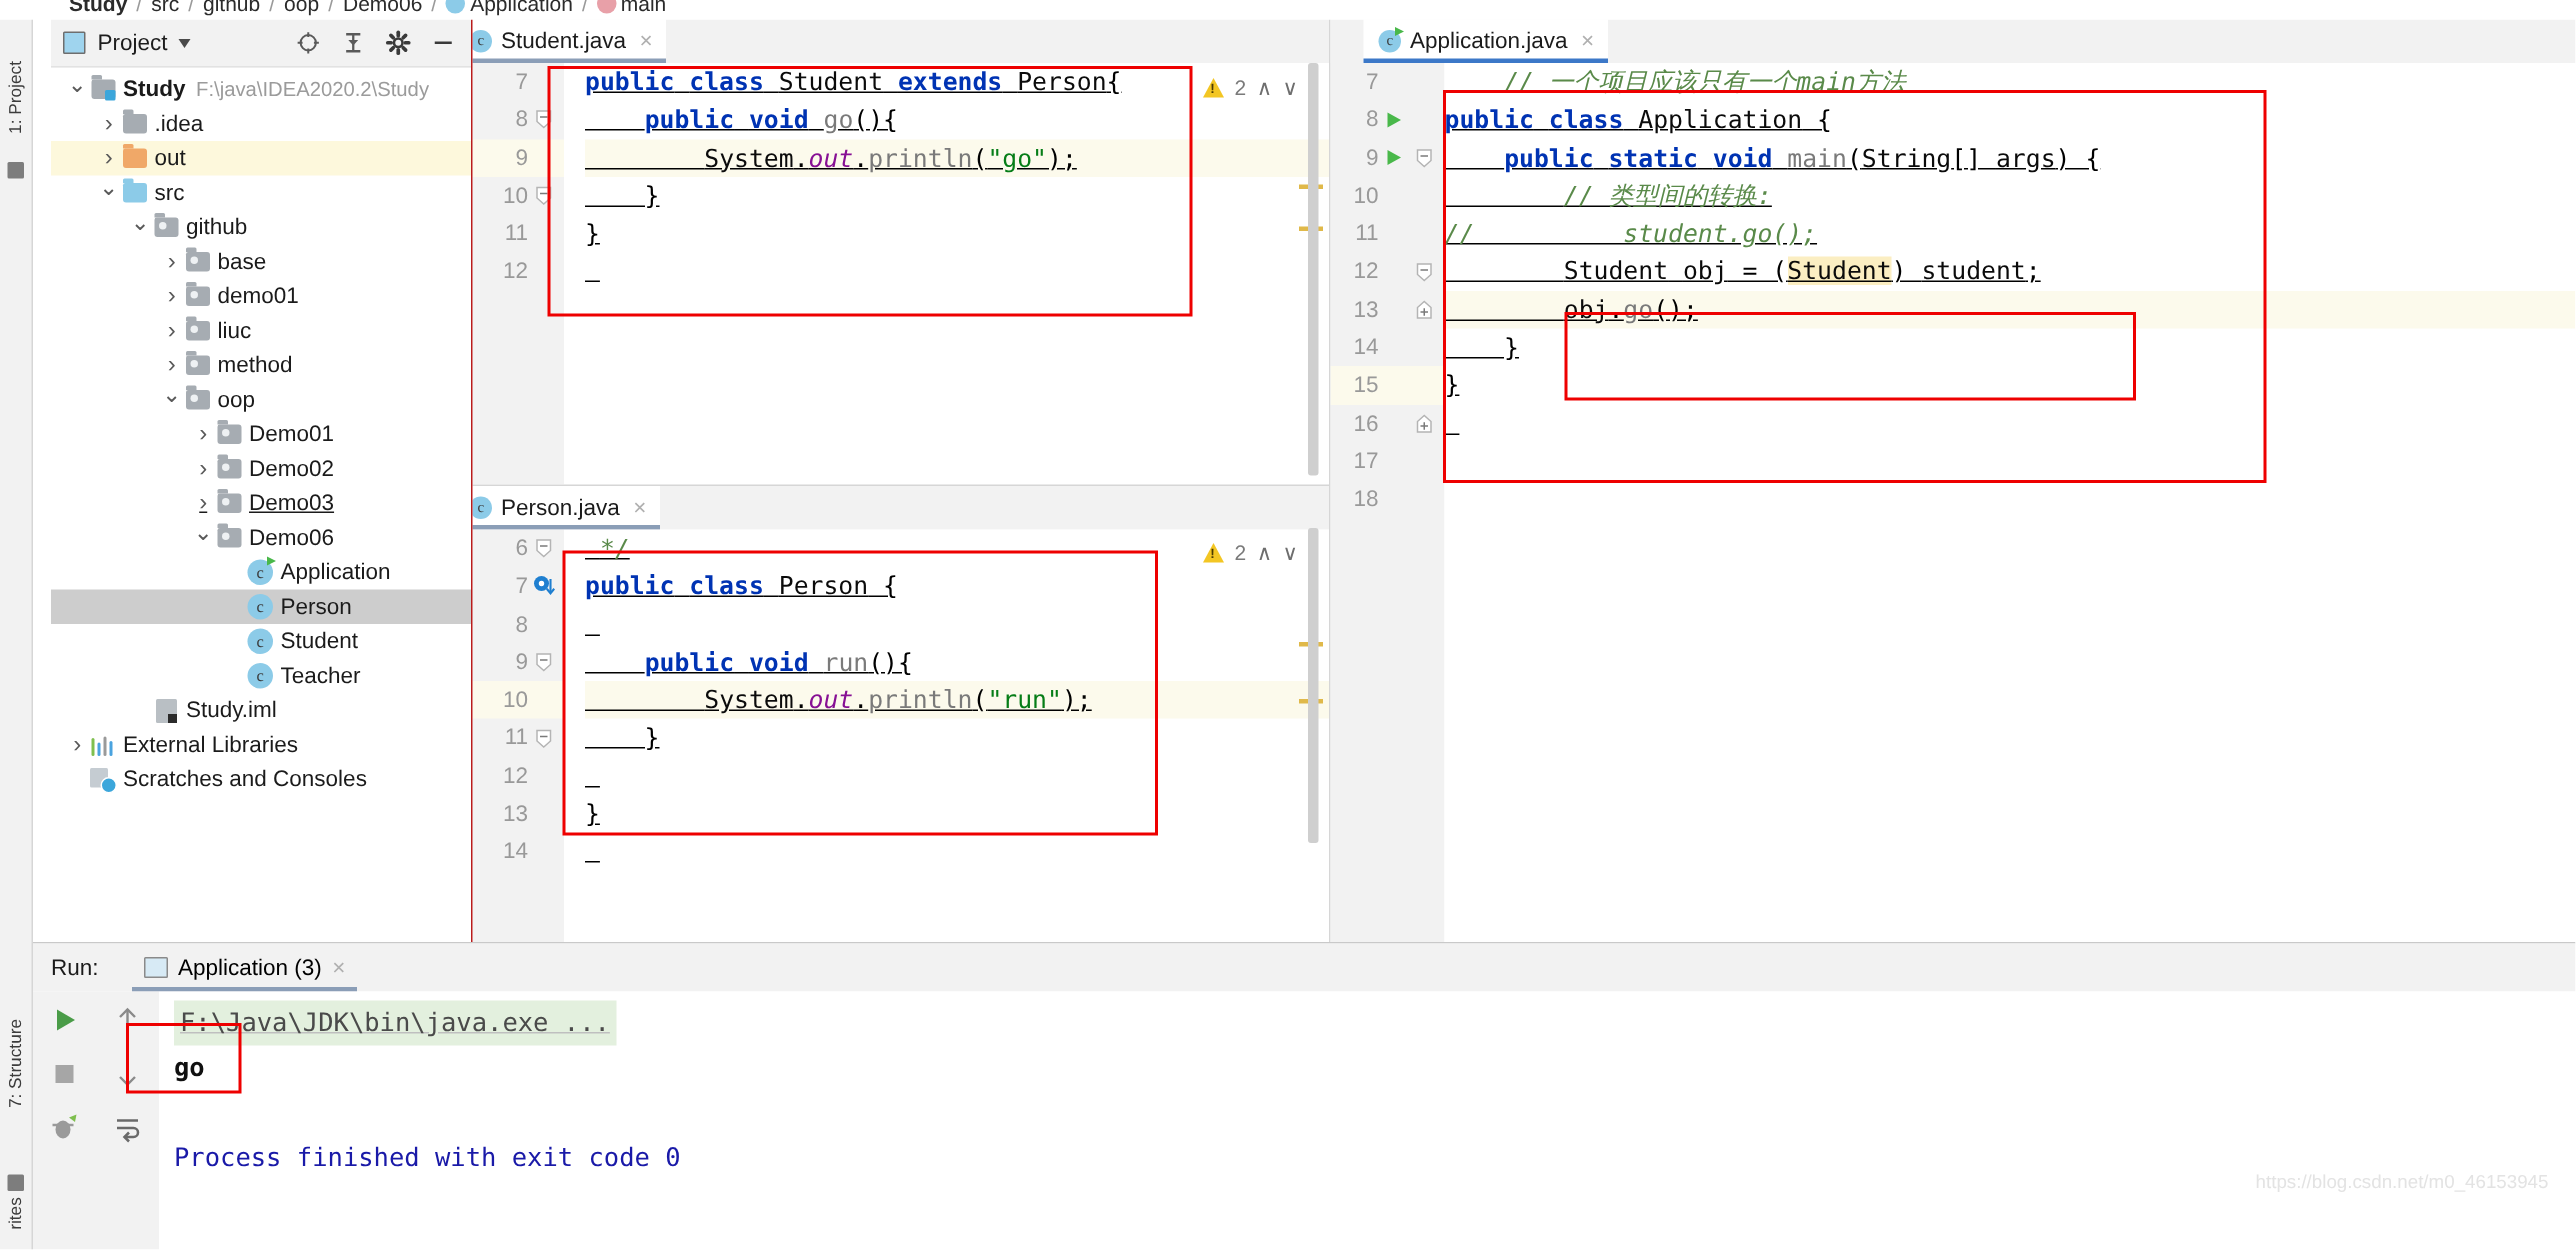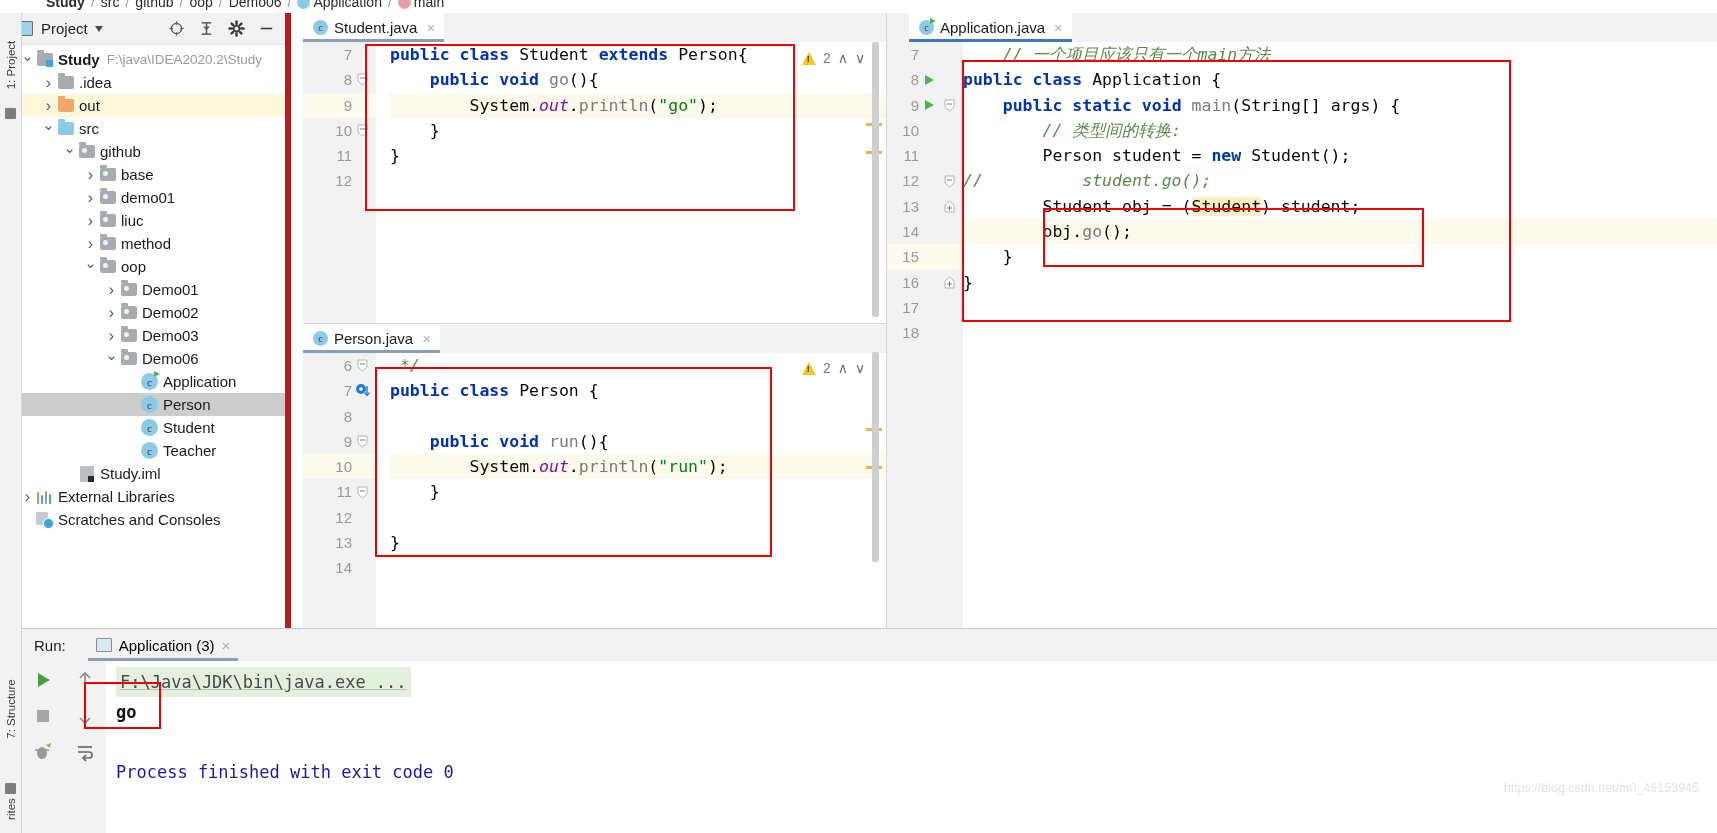--- a/index.html
+++ b/index.html
@@ -39,22 +39,22 @@
     transform:rotate(-90deg); transform-origin:center;
     white-space:nowrap;
   }
   #vl-project { top:46px; }
   #vl-structure { top:690px; width:80px; left:-29px; }
   #vl-favorites { top:790px; width:70px; left:-24px; }
   .vicon { position:absolute; left:5px; width:11px; height:11px; }
 
   
   #project-panel {
-    position:absolute; left:10px; top:13px; width:281px; height:615px;
-    background:#ffffff; border-right:6px solid #b91c1c;
+    position:absolute; left:34px; top:13px; width:281px; height:615px;
+    background:#ffffff; border-right:1px solid #b91c1c;
     z-index:3;
   }
   #project-header {
     height:32px; display:flex; align-items:center;
     padding:0 6px 0 8px; background:#f2f2f2;
     border-bottom:1px solid #e2e2e2;
   }
   #project-header .ptitle { font-size:15px; color:#1d1d1d; margin-left:8px; }
   .sq-icon { width:15px;height:15px;border:1.4px solid #6e6e6e;background:#9fd4ee;border-radius:1px;}
   .caret-dn { width:0;height:0;border-left:4.5px solid transparent;border-right:4.5px solid transparent;border-top:6px solid #4a4a4a;margin-left:7px;}
@@ -103,21 +103,21 @@
     padding:0 9px 0 10px; font-size:15px; color:#1b1b1b;
     background:#ffffff; position:relative;
   }
   .tab .x { color:#b0b0b0; font-size:15px; margin-left:3px; }
   .tab.active::after{content:"";position:absolute;left:0;right:0;bottom:0;height:3px;background:#8b9eb7;}
   .tab.active.blue::after{background:#3c78c8;}
 
   .gutter { background:#f2f2f2; color:#999999; text-align:right; }
   .codearea { background:#ffffff; }
   .ln { height:25.3px; line-height:25.3px; }
-  .codeline { height:25.3px; line-height:25.3px; white-space:pre; font-size:16.5px; }
+  .codeline { height:25.3px; line-height:25.3px; white-space:pre; font-size:16.5px;text-decoration:underline; }
   .k   { color:#0033b3; font-weight:bold; }
   .str { color:#067d17; }
   .cmt { color:#5a8a4a; font-style:italic; }
   .fld { color:#871094; font-style:italic; }
   .meth{ color:#7a7a7a; }
   .plain{ color:#0b0b0b; }
   .hlite{ background:#fbeec2; }
   .curline{ background:#fcfaec; }
 
   .redbox { position:absolute; border:2px solid #ee0000; pointer-events:none; z-index:9; }
@@ -290,21 +290,21 @@
         </span>
         <span>Demo01</span>
       </div>
       <div class="row" style="padding-left: 94px;">
         <span class="twisty closed"></span>
         <span class="nodeicon">
           <span class="fold pkg"></span>
         </span>
         <span>Demo02</span>
       </div>
-      <div class="row" style="padding-left: 94px;">
+      <div class="row" style="padding-left: 94px; text-decoration: underline;">
         <span class="twisty closed"></span>
         <span class="nodeicon">
           <span class="fold pkg"></span>
         </span>
         <span>Demo03</span>
       </div>
       <div class="row" style="padding-left: 94px;">
         <span class="twisty open"></span>
         <span class="nodeicon">
           <span class="fold pkg"></span>
@@ -630,21 +630,20 @@
           <span style="flex:1;text-align:right;">18</span>
           <span style="width:20px;display:inline-flex;justify-content:center;"></span>
           <span style="width:20px;display:inline-flex;justify-content:center;"></span>
         </div>
       </div>
     <div class="codearea mono" id="ap-code" style="position:absolute;left:76px;top:0;right:0;bottom:0;padding-left:0;">
         <div class="codeline">    <span class="cmt">// 一个项目应该只有一个main方法</span></div>
         <div class="codeline"><span class="k">public</span> <span class="k">class</span> <span class="plain">Application</span> {</div>
         <div class="codeline">    <span class="k">public</span> <span class="k">static</span> <span class="k">void</span> <span class="meth">main</span>(<span class="plain">String</span>[] <span class="plain">args</span>) {</div>
         <div class="codeline">        <span class="cmt">// 类型间的转换:</span></div>
-        <div class="codeline">        <span class="plain">Person</span> <span class="plain">student</span> = <span class="k">new</span> <span class="plain">Student</span>();</div>
         <div class="codeline"><span class="cmt">//          student.go();</span></div>
         <div class="codeline">        <span class="plain">Student</span> <span class="plain">obj</span> = (<span class="plain hlite">Student</span>) <span class="plain">student</span>;</div>
         <div class="codeline curline">        <span class="plain">obj</span>.<span class="meth">go</span>();</div>
         <div class="codeline">    }</div>
         <div class="codeline">}</div>
         <div class="codeline">&nbsp;</div>
       </div>
   </div>
 </div>
 <div class="redbox" style="left:962px;top:60px;width:549px;height:262px;"></div>

